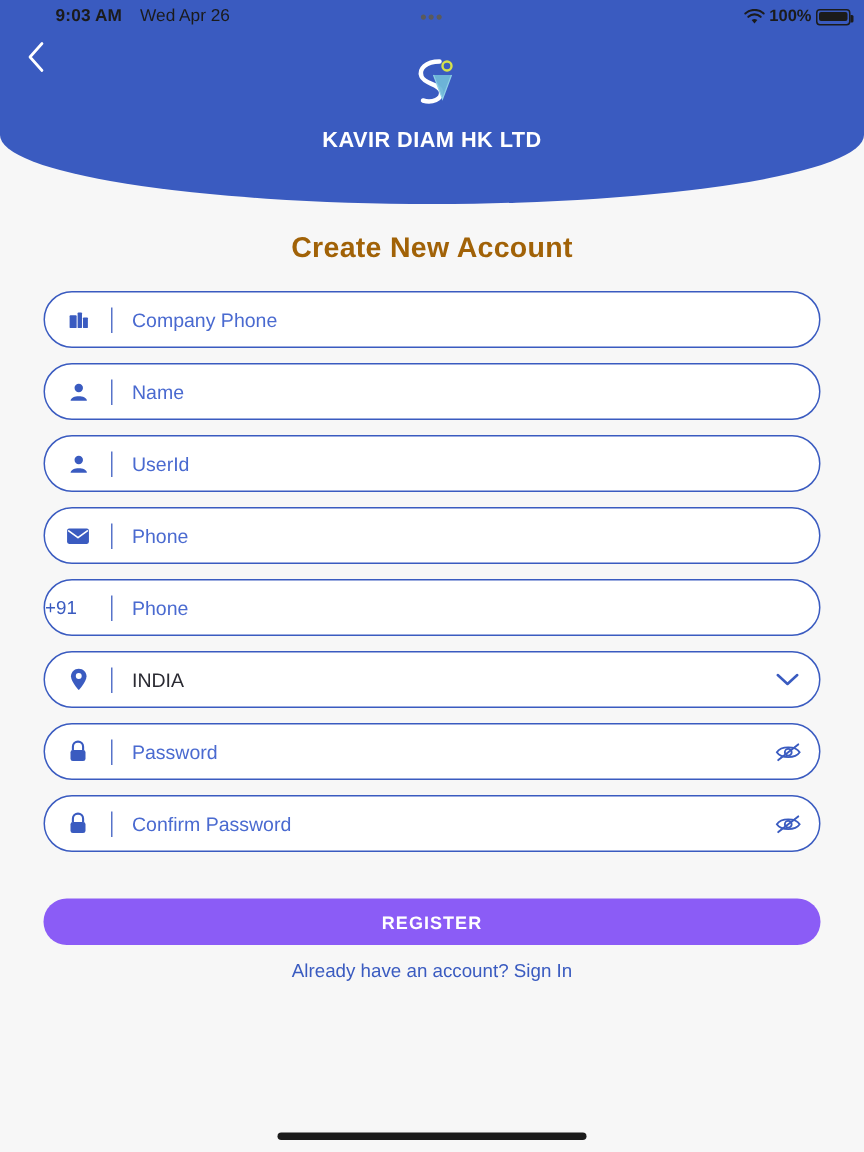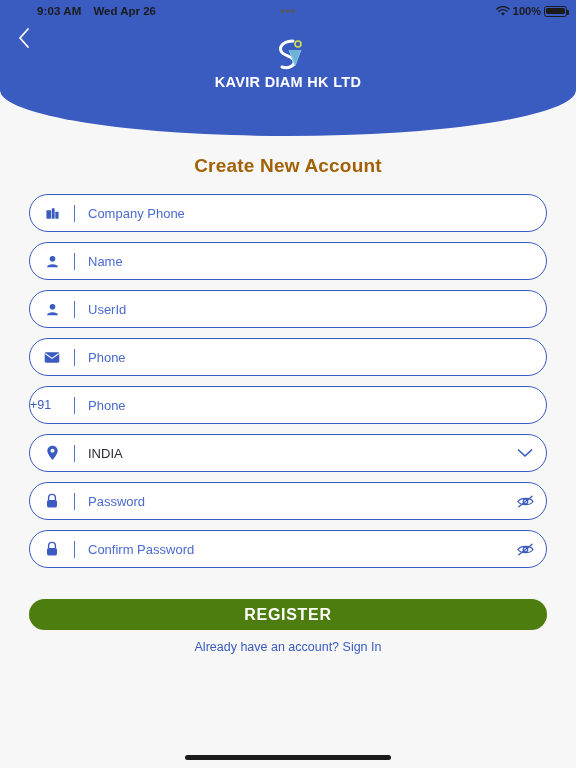--- a/index.html
+++ b/index.html
@@ -12,21 +12,21 @@
   #screen { position: relative; width: 576px; height: 768px; background: #f7f7f7; }
 
   
   .statusbar {
     position: absolute; top: 0; left: 0; width: 576px; height: 22px;
     display: flex; align-items: center; z-index: 30;
     font-size: 11.5px; font-weight: 600; color: #1b1b1b; padding-left: 28px;
   }
   .sb-left { display: flex; align-items: center; gap: 12px; padding-left: 9px; }
   .sb-time { letter-spacing: 0.1px; }
-  .sb-date { font-weight: 700; }
+  .sb-date { font-weight: 400; }
   .sb-center { position: absolute; left: 0; right: 0; text-align: center; pointer-events: none; }
   .sb-dots { display: inline-block; color: #5a5a5a; font-size: 12px; letter-spacing: 1px; }
   .sb-right {
     margin-left: auto; display: flex; align-items: center; gap: 3px;
     padding-right: 9px; font-size: 11px; font-weight: 600;
   }
   .wifi-icon { display: inline-block; width: 14px; height: 11px; position: relative; }
   .battery {
     width: 23px; height: 11px; border: 1.2px solid #1b1b1b; border-radius: 2.6px;
     position: relative; display: inline-block;
@@ -55,21 +55,21 @@
   .back-btn {
     position: absolute; left: 10px; top: 24px;
     width: 28px; height: 28px; display: flex; align-items: center; justify-content: center;
     z-index: 20; cursor: pointer;
   }
   .logo-wrap {
     position: absolute; top: 36px; left: 0; width: 576px;
     display: flex; flex-direction: column; align-items: center; z-index: 20;
   }
   .brand-name {
-    margin-top: 0; color: #ffffff; font-size: 14.5px; font-weight: 600;
+    margin-top: 12px; color: #ffffff; font-size: 14.5px; font-weight: 600;
     letter-spacing: 0.3px;
   }
 
   
   .page-title {
     position: absolute; top: 155px; left: 0; width: 576px; text-align: center;
     font-size: 19px; font-weight: 700; color: #a16207; letter-spacing: 0.2px;
   }
   .form { position: absolute; top: 194px; left: 29px; width: 518px; }
   .field {
@@ -90,22 +90,22 @@
     flex: 1; padding-left: 13px; font-size: 13px; color: #4a6ad0; font-weight: 400;
   }
   .f-text.value { color: #2b2b33; }
   .f-right {
     width: 42px; min-width: 42px; height: 100%;
     display: flex; align-items: center; justify-content: center; cursor: pointer;
   }
 
   .register-btn {
     position: absolute; top: 599px; left: 29px; width: 518px; height: 31px;
-    background: #4d7c0f; border: none; border-radius: 16px;
-    color: #fff; font-size: 16px; font-weight: 700; letter-spacing: 0.7px;
+    background: #8b5cf6; border: none; border-radius: 16px;
+    color: #fff; font-size: 12px; font-weight: 700; letter-spacing: 0.7px;
     font-family: "Liberation Sans", sans-serif; cursor: pointer;
   }
   .signin-row {
     position: absolute; top: 640px; left: 0; width: 576px; text-align: center;
     font-size: 12.5px; color: #3a5bc0; cursor: pointer;
   }
   .home-indicator {
     position: absolute; bottom: 8px; left: 50%; transform: translateX(-50%);
     width: 206px; height: 5px; border-radius: 3px; background: #1b1b1b;
   }

